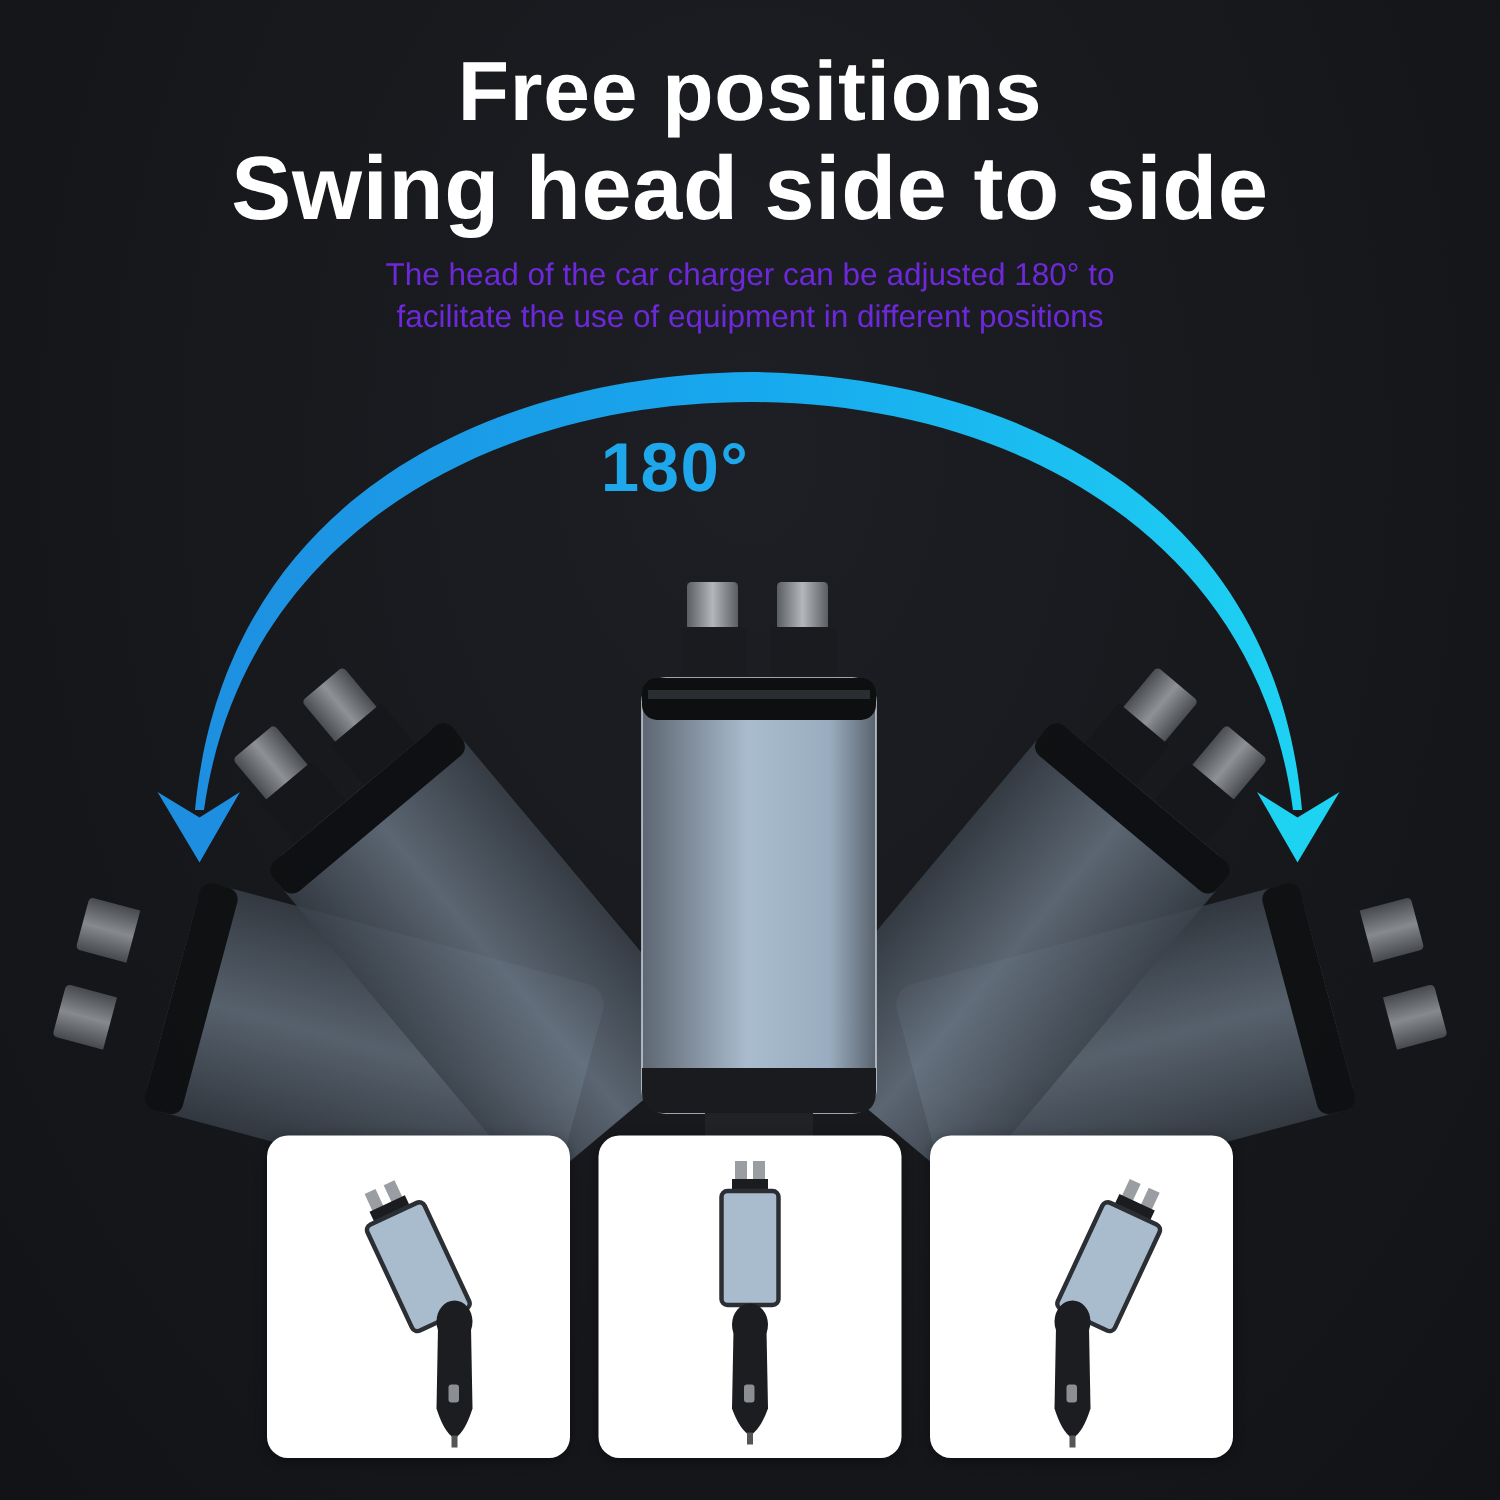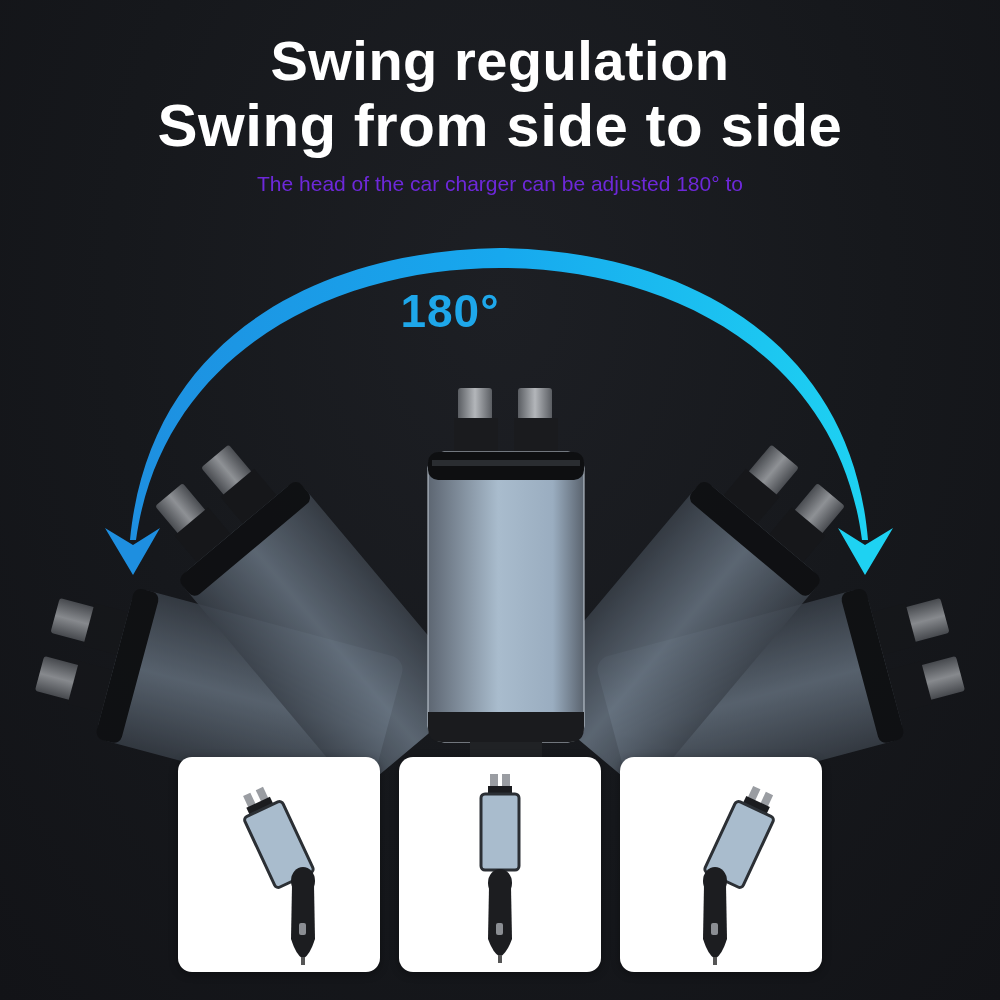--- a/index.html
+++ b/index.html
@@ -43,23 +43,24 @@
   .card svg { position: absolute; left: 0; top: 0; width: 202px; height: 215px; }
   .card.c1 { left: 178px; }
   .card.c2 { left: 399px; }
   .card.c3 { left: 620px; }
 </style>
 </head>
 <body>
 
 <div class="page">
 
-  <div class="title l1">Swing regulation</div>
-  <div class="title l2">Swing from side to side</div>
+  <div class="title l1">Free positions</div>
+  <div class="title l2">Swing head side to side</div>
   <div class="subtitle s1">The head of the car charger can be adjusted 180° to</div>
+  <div class="subtitle s2">facilitate the use of equipment in different positions</div>
 
   <svg class="arc-svg" viewBox="0 0 1000 1000">
     <defs>
       <linearGradient id="arcGrad" x1="0" y1="0" x2="1" y2="0">
         <stop offset="0" stop-color="#1e8fe0"></stop>
         <stop offset="0.5" stop-color="#17a8ee"></stop>
         <stop offset="1" stop-color="#1ed2f2"></stop>
       </linearGradient>
     </defs>
 

